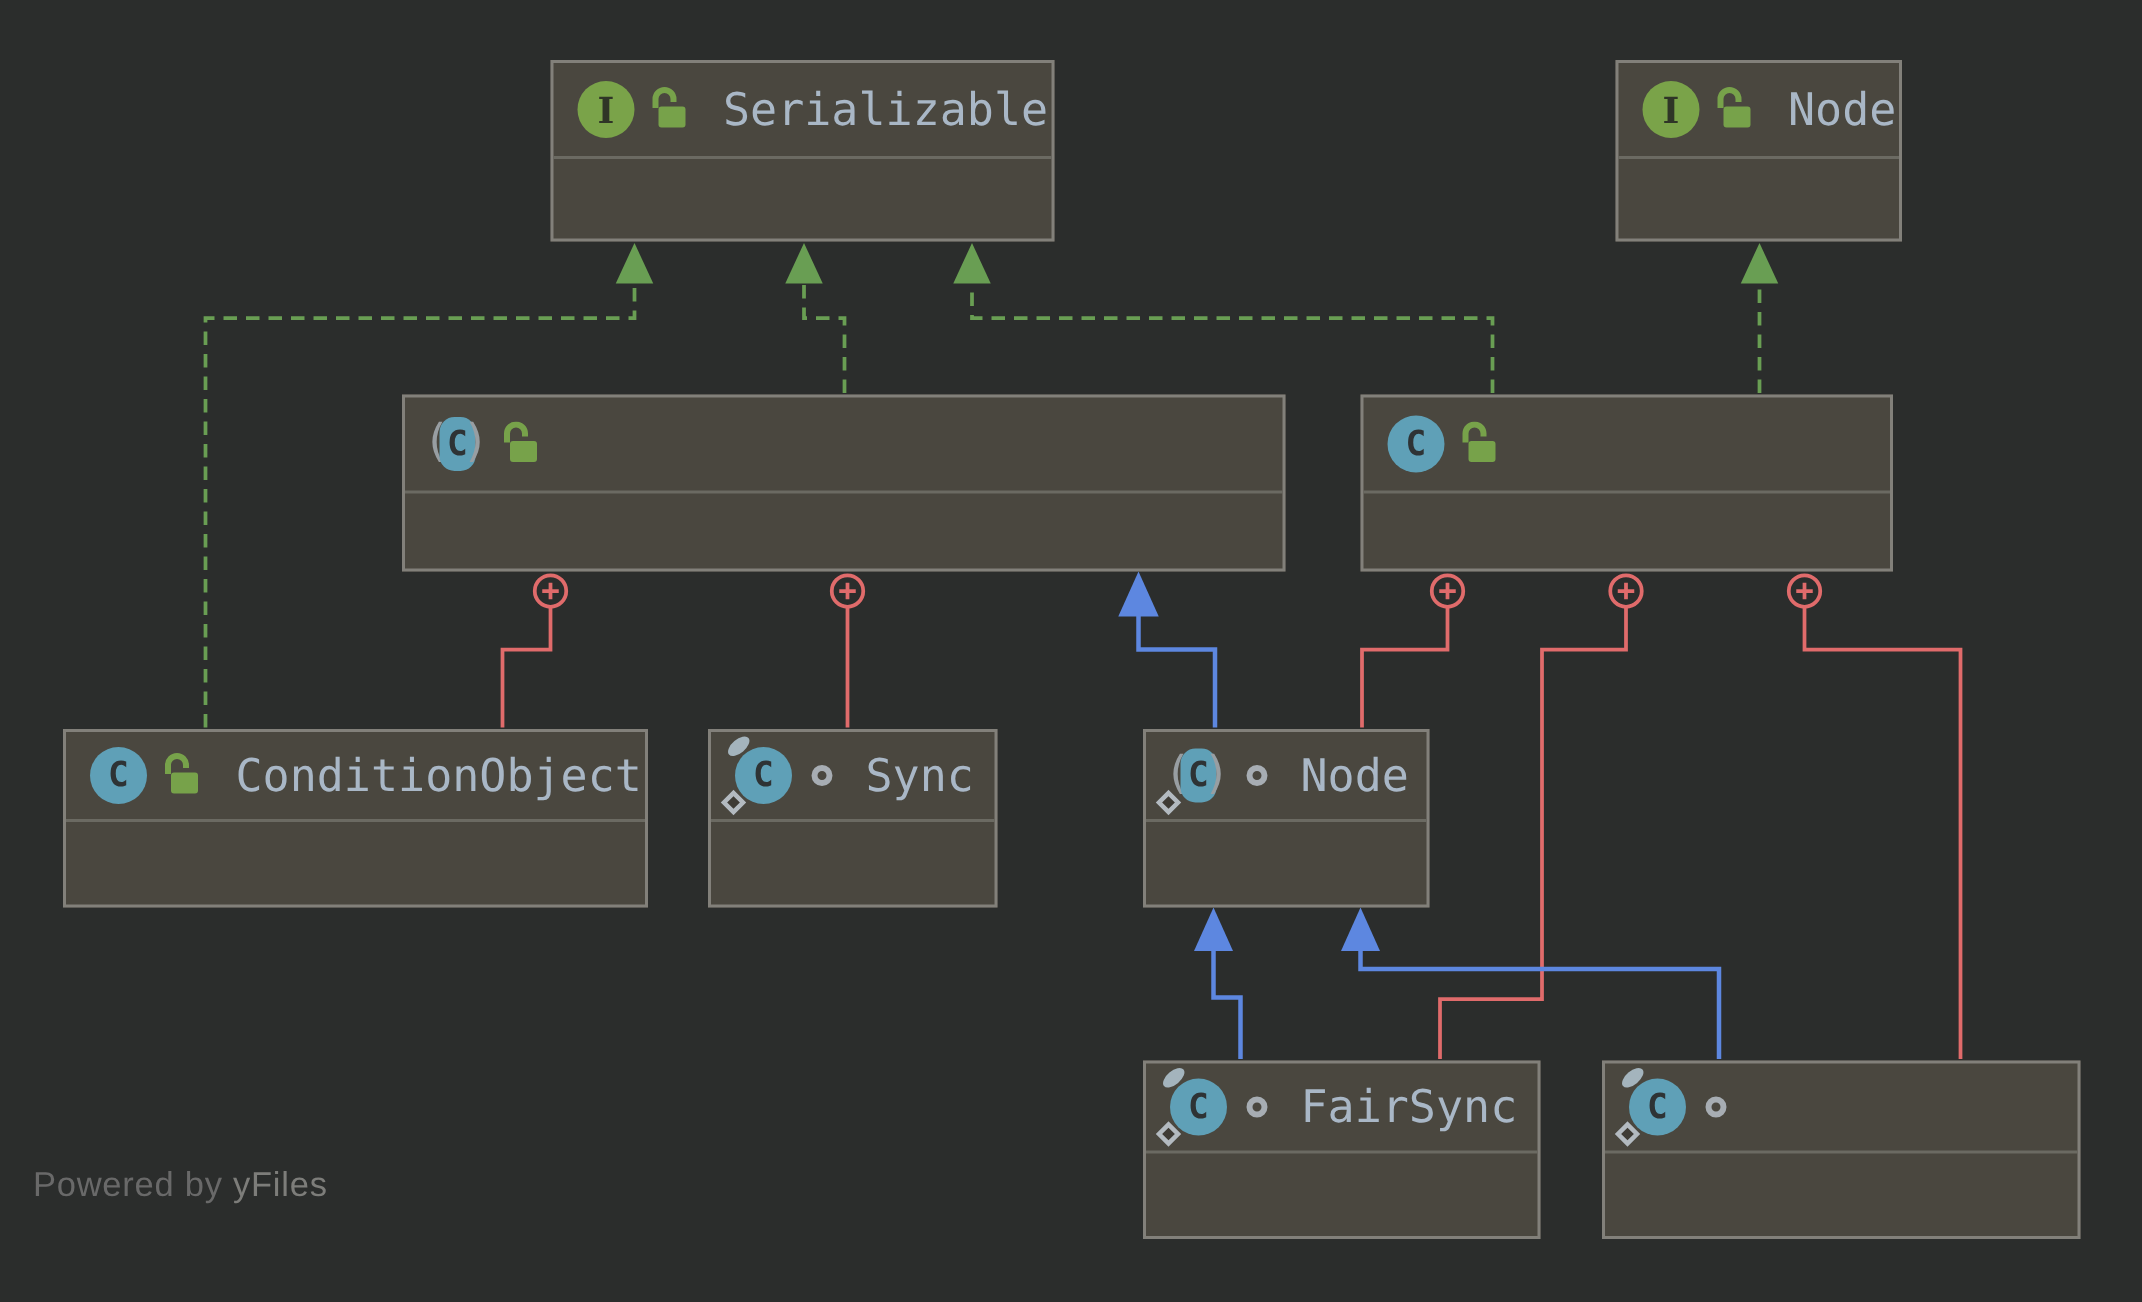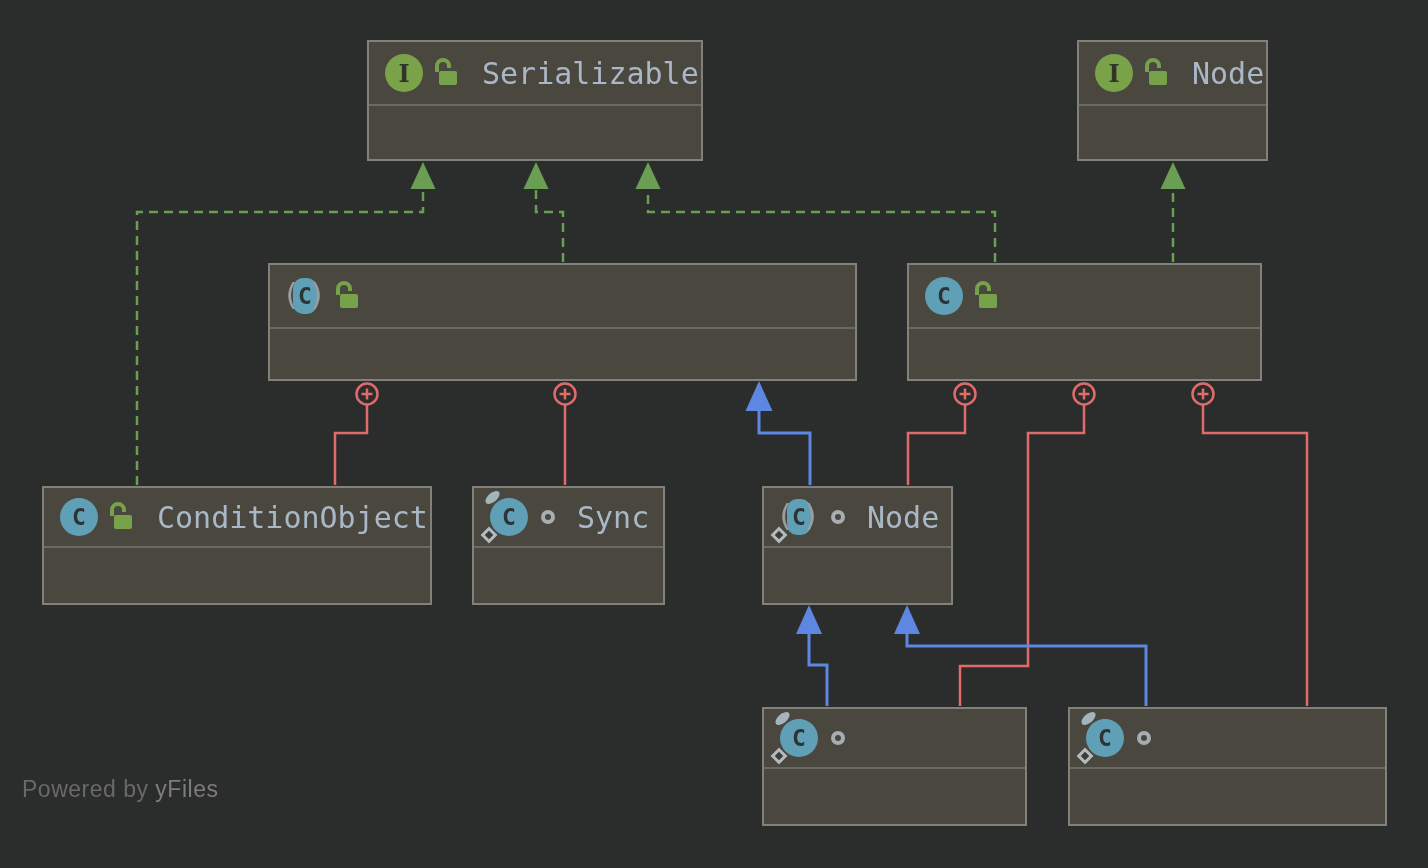--- a/index.html
+++ b/index.html
@@ -257,20 +257,21 @@
 <div class="node r-low" style="left:762px;top:707px;width:265px;height:119px">
   <div class="node-header">
     <span class="type-icon classy">
       <span class="ti-circle">
           <span class="ti-glyph">C</span>
         </span>
       <span class="mark-oval"></span>
       <span class="mark-diamond"></span>
     </span>
     <span class="vis-ring"></span>
+    <span class="node-label">FairSync</span>
   </div>
   <div class="node-body"></div>
 </div>
 
 <div class="node r-low" style="left:1068px;top:707px;width:319px;height:119px">
   <div class="node-header">
     <span class="type-icon classy">
       <span class="ti-circle">
           <span class="ti-glyph">C</span>
         </span>

